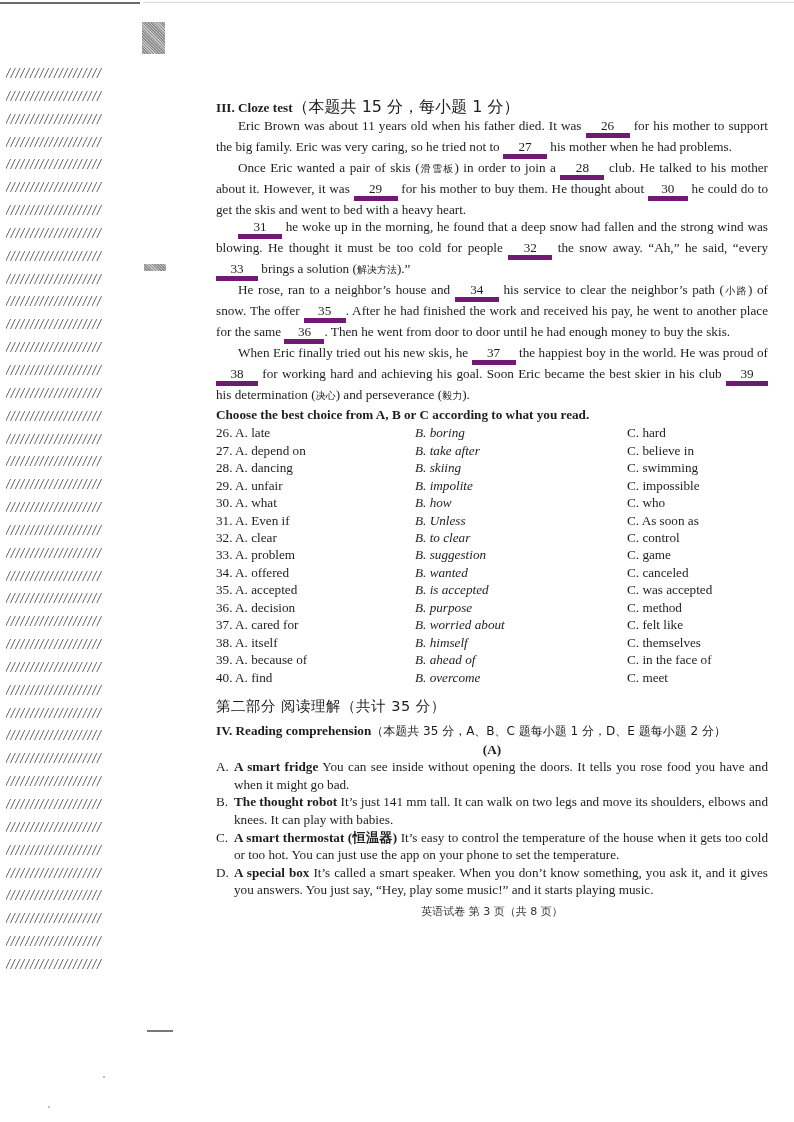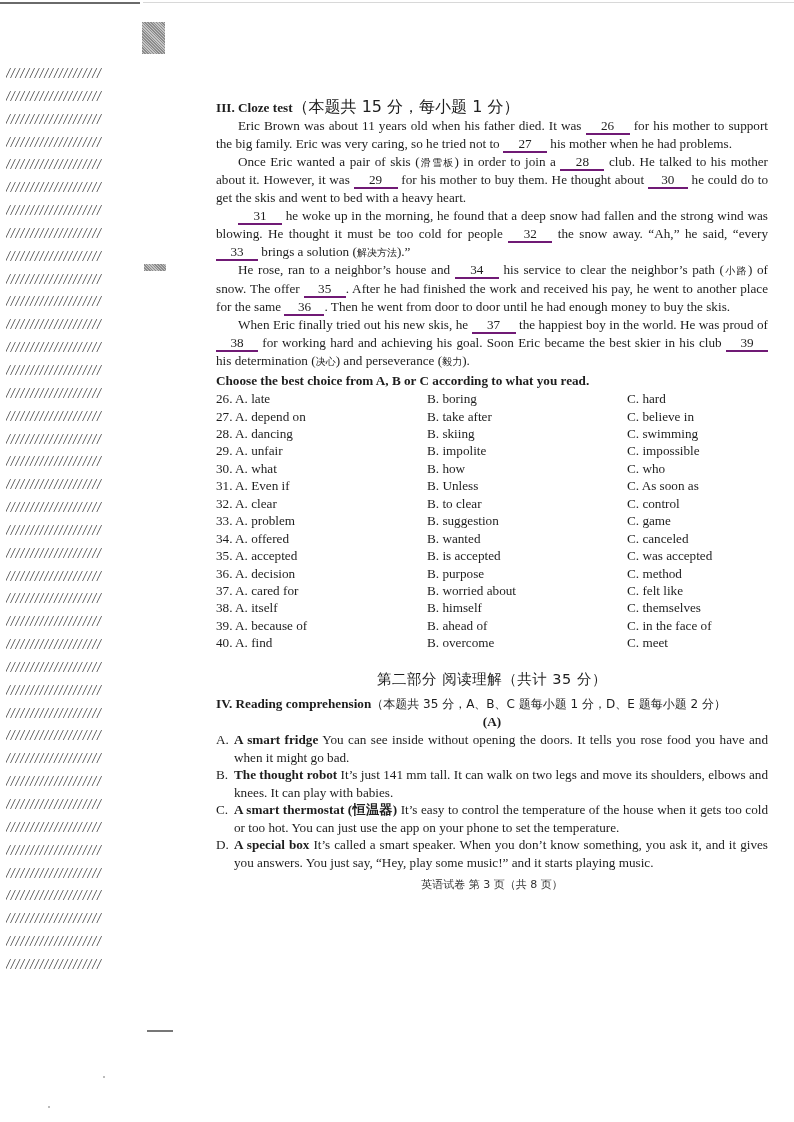--- a/index.html
+++ b/index.html
@@ -17,30 +17,30 @@
   .dot2 { position: absolute; left: 48px; top: 1106px; width: 2px; height: 2px; background: #bbb; }
 
   .margin { position: absolute; left: 6px; top: 63px; width: 140px; }
   .margin .row { height: 22.85px; line-height: 22px; font-family: "Liberation Serif", serif;
     font-style: italic; font-size: 14px; color: #3a3a3a; letter-spacing: 0.9px; white-space: nowrap; overflow: hidden; }
 
   .page { position: absolute; left: 216px; top: 98px; width: 552px; font-size: 13.2px; line-height: 17.6px; }
   .h { font-weight: bold; }
   .h .cn { font-weight: normal; font-family: "DejaVu Sans", sans-serif; font-size: 16px; }
   .p { text-indent: 22px; text-align: justify; }
-  .blank { display: inline-block; border-bottom: 2px solid #701a75; text-align: center; line-height: 14px; text-indent: 0; }
+  .blank { display: inline-block; border-bottom: 5px solid #701a75; text-align: center; line-height: 14px; text-indent: 0; }
   .cn { font-family: "DejaVu Sans", sans-serif; font-size: 10px; }
   .instr { font-weight: bold; margin-top: 1px; }
 
   .opts { margin-top: 1px; }
   .opt-row { position: relative; height: 17.45px; line-height: 17.45px; }
   .opt-row span { position: absolute; top: 0; white-space: nowrap; }
-  .oa { left: 0; } .ob { left: 211px; } .oc { left: 411px; }
-
-  .part-title { text-align: center; font-family: "DejaVu Sans", sans-serif; font-size: 14.5px; margin-top: 15px; height: 24px; line-height: 24px; letter-spacing: 0.5px; }
+  .oa { left: 0; } .ob { left: 199px; font-style: italic; } .oc { left: 411px; }
+
+  .part-title { text-align: left; font-family: "DejaVu Sans", sans-serif; font-size: 14.5px; margin-top: 8px; height: 24px; line-height: 24px; letter-spacing: 0.5px; }
   .sec4 { font-weight: bold; margin-top: 4px; white-space: nowrap; }
   .sec4 .cn { font-weight: normal; font-size: 12px; }
   .passage-label { text-align: center; font-weight: bold; }
   .item { position: relative; padding-left: 18px; text-align: justify; }
   .item .letter { position: absolute; left: 0; top: 0; }
   .item b { font-weight: bold; }
   .page-num { text-align: center; font-family: "DejaVu Sans", sans-serif; font-size: 11px; margin-top: 4px; color: #333; }
 </style>
 </head>
 <body>

